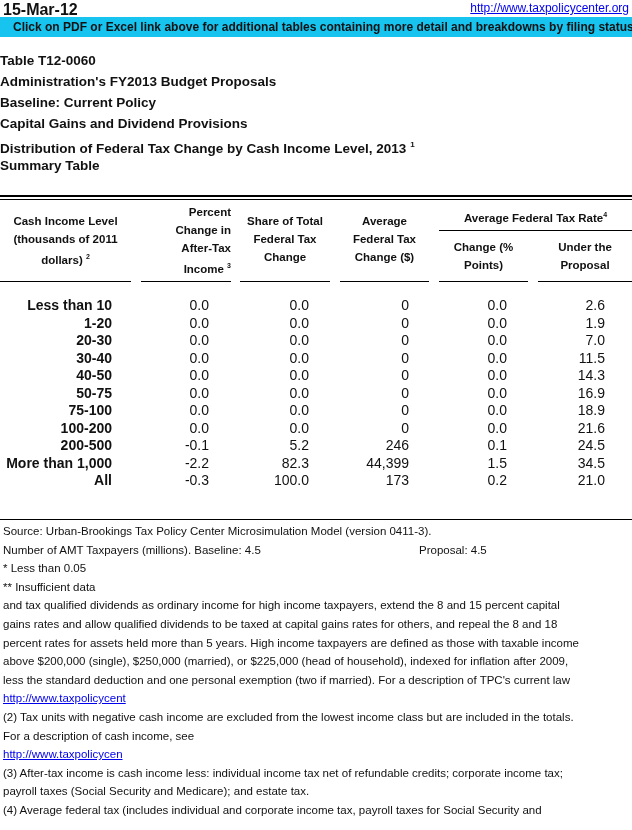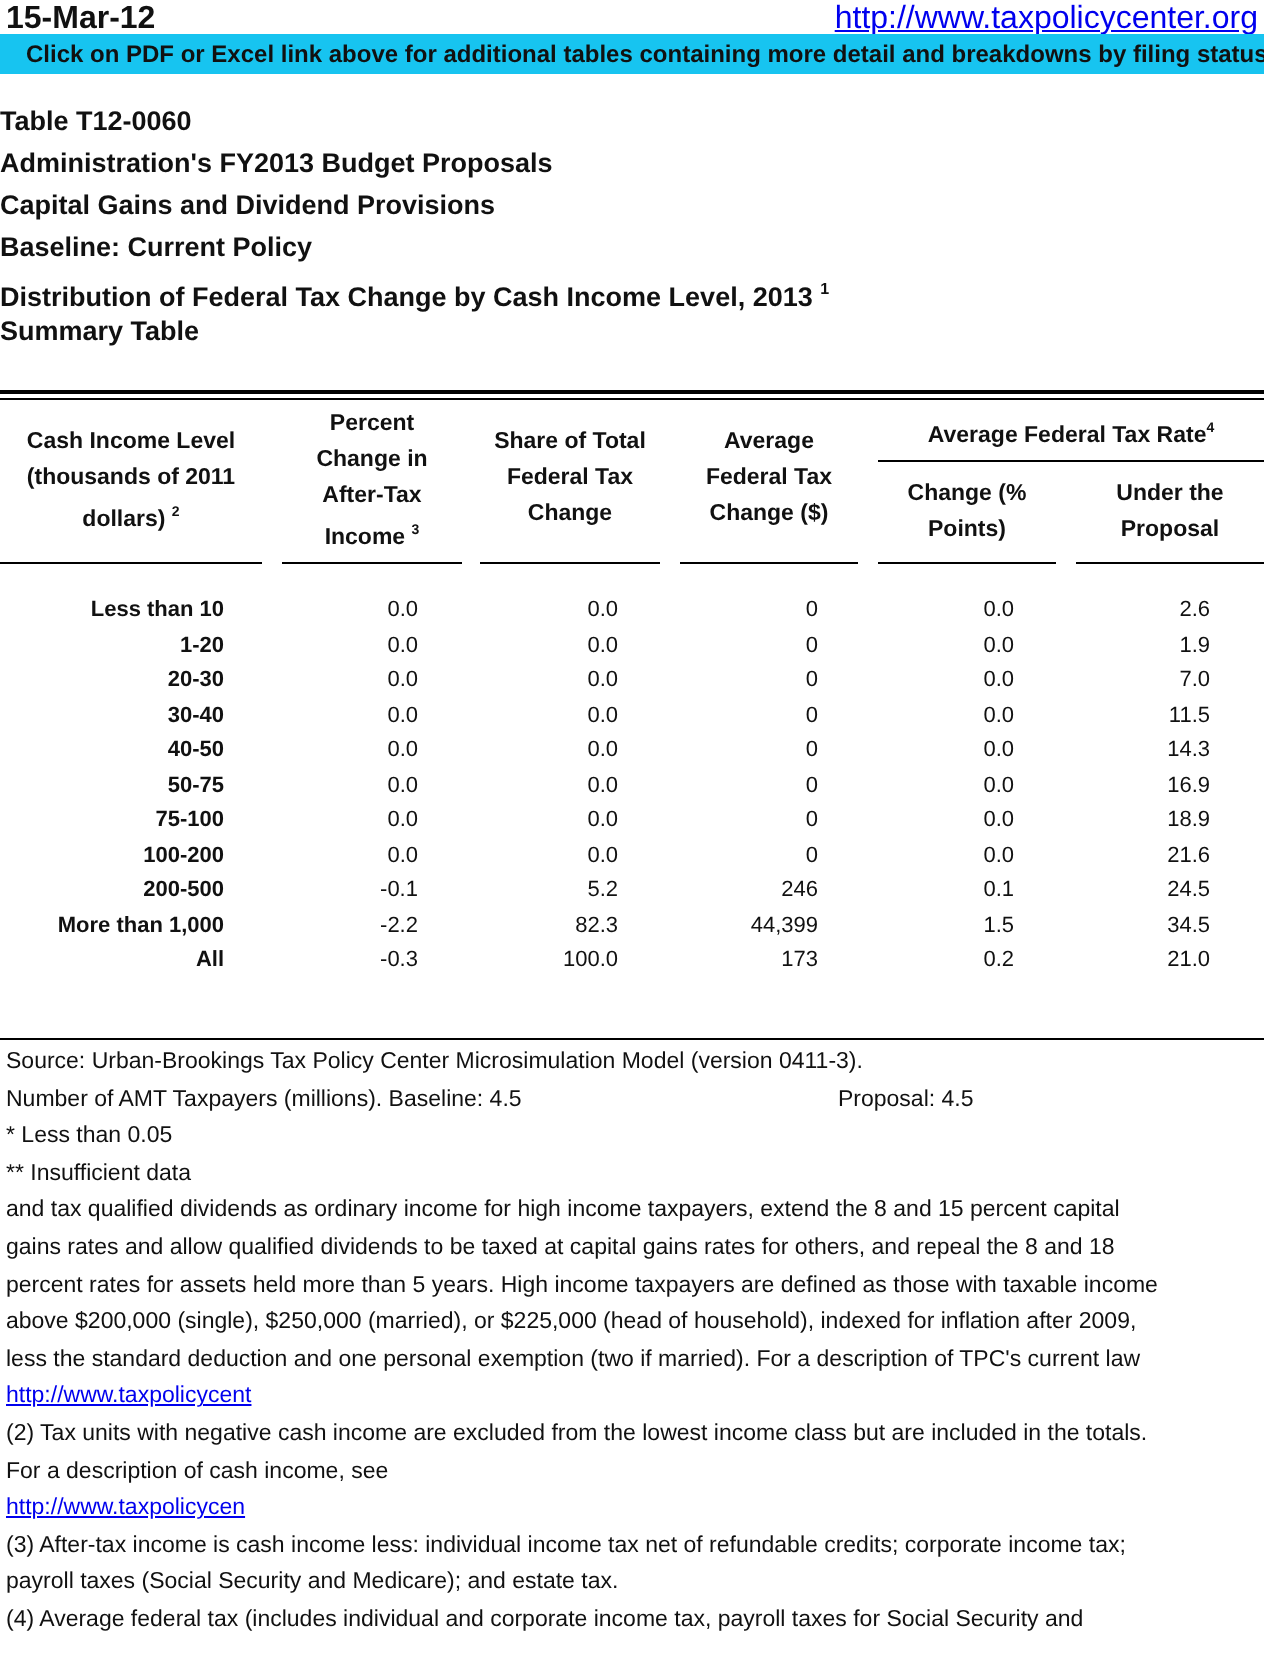--- a/index.html
+++ b/index.html
@@ -3,35 +3,35 @@
 <meta charset="utf-8">
 <style>
   html, body { margin: 0; padding: 0; background: #ffffff; }
   body {
     width: 632px; height: 830px; overflow: hidden; position: relative;
     font-family: "Liberation Sans", "DejaVu Sans", sans-serif;
     color: #111; font-size: 11.5px;
   }
   .topbar { position: absolute; left: 0; top: 0; width: 632px; height: 16px; }
   .date { position: absolute; left: 3px; top: 1px; font-weight: bold; font-size: 16px; }
-  .toplink { position: absolute; right: 3px; top: 1px; font-size: 16px; color: #0000ee; text-decoration: underline; cursor: pointer; }
+  .toplink { position: absolute; right: 3px; top: 1px; font-size: 12px; color: #0000ee; text-decoration: underline; cursor: pointer; }
   .banner {
     position: absolute; left: 0; top: 17px; width: 632px; height: 20px;
     background: #17c4f0; font-weight: bold; font-size: 12px; line-height: 20px;
     white-space: nowrap; overflow: hidden; padding-left: 13px; box-sizing: border-box;
   }
   .titles { position: absolute; left: 0; top: 50px; width: 632px; font-weight: bold; font-size: 13.5px; }
   .titles div { height: 21px; line-height: 21px; }
   .titles sup { font-size: 8px; vertical-align: 6px; }
   .dbl-rule { position: absolute; left: 0; top: 195px; width: 632px; height: 1px; border-top: 2px solid #000; border-bottom: 1px solid #000; height: 2px; }
   .hdr { position: absolute; font-weight: bold; font-size: 11.5px; text-align: center; line-height: 18px; }
   .hdr sup { font-size: 7px; vertical-align: 5px; }
   .seg { position: absolute; height: 0; border-top: 1.5px solid #000; }
   .rows { position: absolute; left: 0; top: 297px; width: 632px; }
-  .row { position: relative; height: 17.5px; line-height: 17.5px; font-size: 11px; }
+  .row { position: relative; height: 17.5px; line-height: 17.5px; font-size: 14px; }
   .row span { position: absolute; top: 0; text-align: right; }
   .c0 { left: 0; width: 112px; font-weight: bold; }
   .c1 { left: 141px; width: 68px; }
   .c2 { left: 240px; width: 69px; }
   .c3 { left: 340px; width: 69px; }
   .c4 { left: 439px; width: 68px; }
   .c5 { left: 538px; width: 67px; }
   .bottom-rule { position: absolute; left: 0; top: 519px; width: 632px; border-top: 1.5px solid #000; }
   .notes { position: absolute; left: 3px; top: 522px; width: 628px; font-size: 11.5px; line-height: 18.6px; }
   .notes .line { white-space: nowrap; }
@@ -44,34 +44,34 @@
 
 <div class="topbar">
   <span class="date">15-Mar-12</span>
   <a class="toplink">http://www.taxpolicycenter.org</a>
 </div>
 <div class="banner">Click on PDF or Excel link above for additional tables containing more detail and breakdowns by filing status and</div>
 
 <div class="titles">
   <div>Table T12-0060</div>
   <div>Administration's FY2013 Budget Proposals</div>
+  <div>Baseline: Current Policy</div>
   <div>Capital Gains and Dividend Provisions</div>
-  <div>Baseline: Current Policy</div>
   <div><span>Distribution of Federal Tax Change by Cash Income Level, 2013</span> <sup>1</sup></div>
   <div>Summary Table</div>
 </div>
 
 <div class="dbl-rule"></div>
 
 <div class="hdr" style="left:0;width:131px;top:212px;">
   <div>Cash Income Level</div>
   <div>(thousands of 2011</div>
   <div><span>dollars)</span> <sup>2</sup></div>
 </div>
-<div class="hdr" style="left:141px;width:90px;top:203px;">
+<div class="hdr" style="left:141px;width:90px;top:203px;text-align:right;">
   <div>Percent</div>
   <div>Change in</div>
   <div>After-Tax</div>
   <div><span>Income</span> <sup>3</sup></div>
 </div>
 <div class="hdr" style="left:240px;width:90px;top:212px;">
   <div>Share of Total</div>
   <div>Federal Tax</div>
   <div>Change</div>
 </div>

